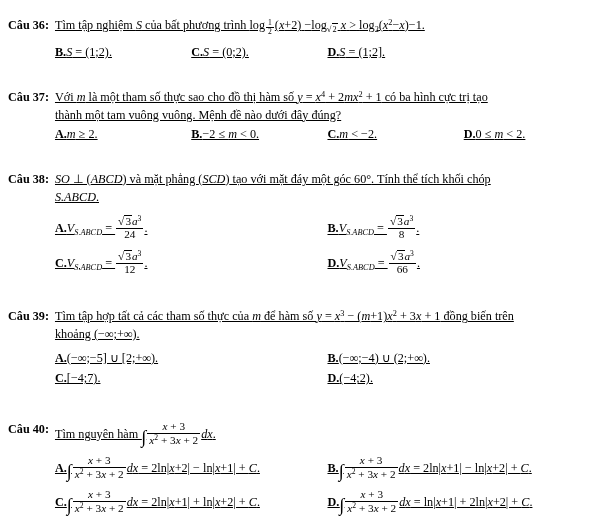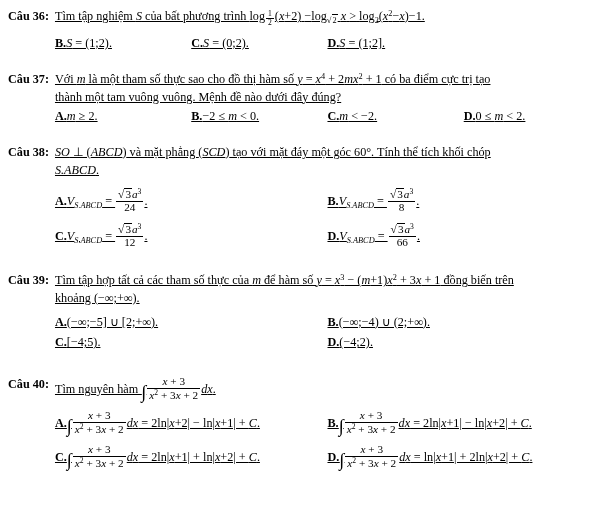--- a/index.html
+++ b/index.html
@@ -17,22 +17,22 @@
   }
   .page {
     position: relative;
     width: 606px;
     height: 530px;
     padding: 0;
   }
   .q {
     display: flex;
     align-items: flex-start;
-    margin: 8px 0 0 0;
-    padding: 0 6px 0 8px;
+    margin: 0 0 0 0;
+    padding: 17px 6px 0 8px;
   }
   .q-label {
     flex: 0 0 auto;
     font-weight: bold;
     white-space: nowrap;
     padding-right: 6px;
     line-height: 1.42;
   }
   .q-body {
     flex: 1 1 auto;
@@ -135,21 +135,21 @@
       </div>
     </div>
   </div>
 
   <div class="spacer-md"></div>
 
   <div class="q">
     <div class="q-label">Câu 37:</div>
     <div class="q-body">
       <div class="stem">
-        <span>Với </span><i class="v">m</i><span> là một tham số thực sao cho đồ thị hàm số </span><span><i class="v">y</i> = <i class="v">x</i><span class="sup">4</span> + 2<i class="v">m</i><i class="v">x</i><span class="sup">2</span> + 1</span><span> có ba điểm cực trị tạo</span>
+        <span>Với </span><i class="v">m</i><span> là một tham số thực sao cho đồ thị hàm số </span><span><i class="v">y</i> = <i class="v">x</i><span class="sup">4</span> + 2<i class="v">m</i><i class="v">x</i><span class="sup">2</span> + 1</span><span> có ba hình cực trị tạo</span>
       </div>
       <div>thành một tam vuông vuông. Mệnh đề nào dưới đây đúng?</div>
       <div class="opts-row opts-4">
         <div class="opt"><span class="opt-lbl">A.</span><i class="v">m</i> ≥ 2.</div>
         <div class="opt"><span class="opt-lbl">B.</span>−2 ≤ <i class="v">m</i> &lt; 0.</div>
         <div class="opt"><span class="opt-lbl">C.</span><i class="v">m</i> &lt; −2.</div>
         <div class="opt"><span class="opt-lbl">D.</span>0 ≤ <i class="v">m</i> &lt; 2.</div>
       </div>
     </div>
   </div>
@@ -189,21 +189,21 @@
       </div>
       <div class="stem">
         <span>khoảng </span><span>(−∞;+∞)</span><span>.</span>
       </div>
       <div class="spacer-xs"></div>
       <div class="opts-row opts-2 opt-line">
         <div class="opt"><span class="opt-lbl">A.</span><span>(−∞;−5] ∪ [2;+∞).</span></div>
         <div class="opt"><span class="opt-lbl">B.</span><span>(−∞;−4) ∪ (2;+∞).</span></div>
       </div>
       <div class="opts-row opts-2 opt-line">
-        <div class="opt"><span class="opt-lbl">C.</span><span>[−4;5).</span></div>
+        <div class="opt"><span class="opt-lbl">C.</span><span>[−4;7).</span></div>
         <div class="opt"><span class="opt-lbl">D.</span><span>(−4;2).</span></div>
       </div>
     </div>
   </div>
 
   <div class="spacer-md"></div>
   <div class="spacer-sm"></div>
 
   <div class="q">
     <div class="q-label">Câu 40:</div>

